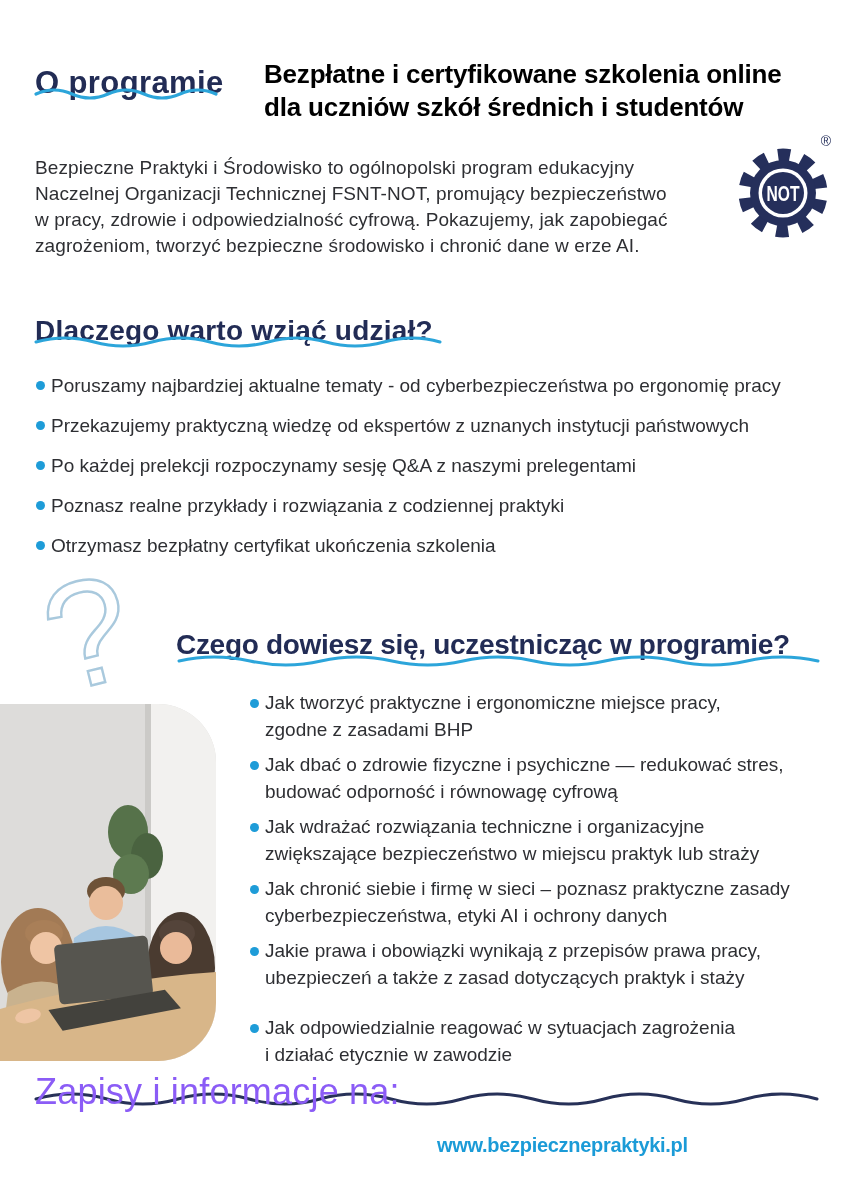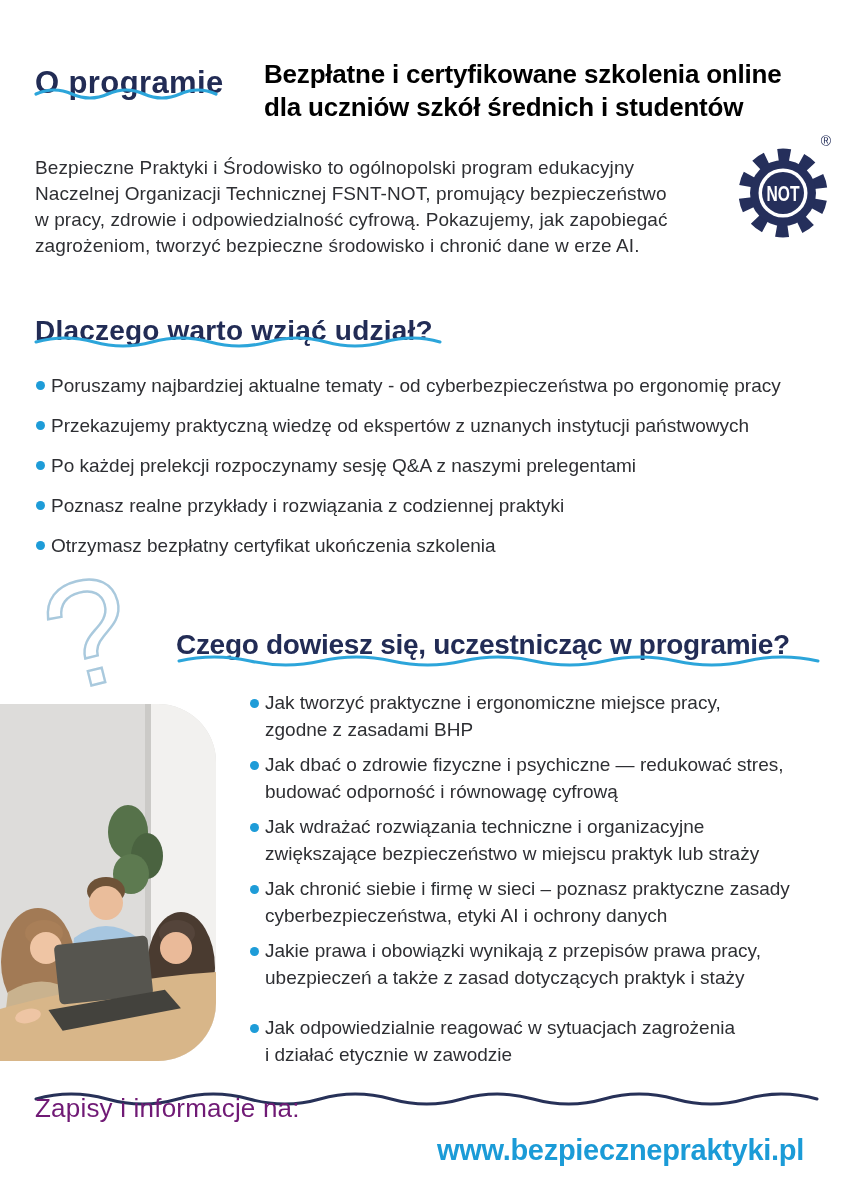--- a/index.html
+++ b/index.html
@@ -26,22 +26,22 @@
   .why-list li{line-height:27px;margin-bottom:13px;}
   .why-list .btxt{white-space:nowrap;}
   .learn-list{left:250px;top:690px;width:600px;}
   .learn-list li{line-height:26.5px;margin-bottom:9px;}
   .learn-list .btxt{white-space:pre-line;}
   .learn-list li.gap-before{margin-top:24px;}
   
   .photo{left:0;top:704px;width:216px;height:357px;border-radius:0 58px 58px 0;overflow:hidden;}
   .photo svg{display:block;}
   
-  .footer-label{left:35px;top:1093px;font-size:26px;color:#701a75;letter-spacing:.2px;}
-  .footer-url{left:437px;top:1134px;font-size:29px;font-weight:700;letter-spacing:-0.3px;
+  .footer-label{left:35px;top:1071px;font-size:36px;color:#8b5cf6;letter-spacing:.2px;}
+  .footer-url{left:437px;top:1134px;font-size:20px;font-weight:700;letter-spacing:-0.3px;
     text-decoration:none;color:#1b9bd7;}
   svg{overflow:visible;}
 </style>
 </head>
 <body>
 
 <div class="page">
 
   <h1 class="abs h-left navy">O programie</h1>
   <svg class="abs" style="left:33px;top:84px;" width="186" height="20" viewBox="0 0 186 20">

